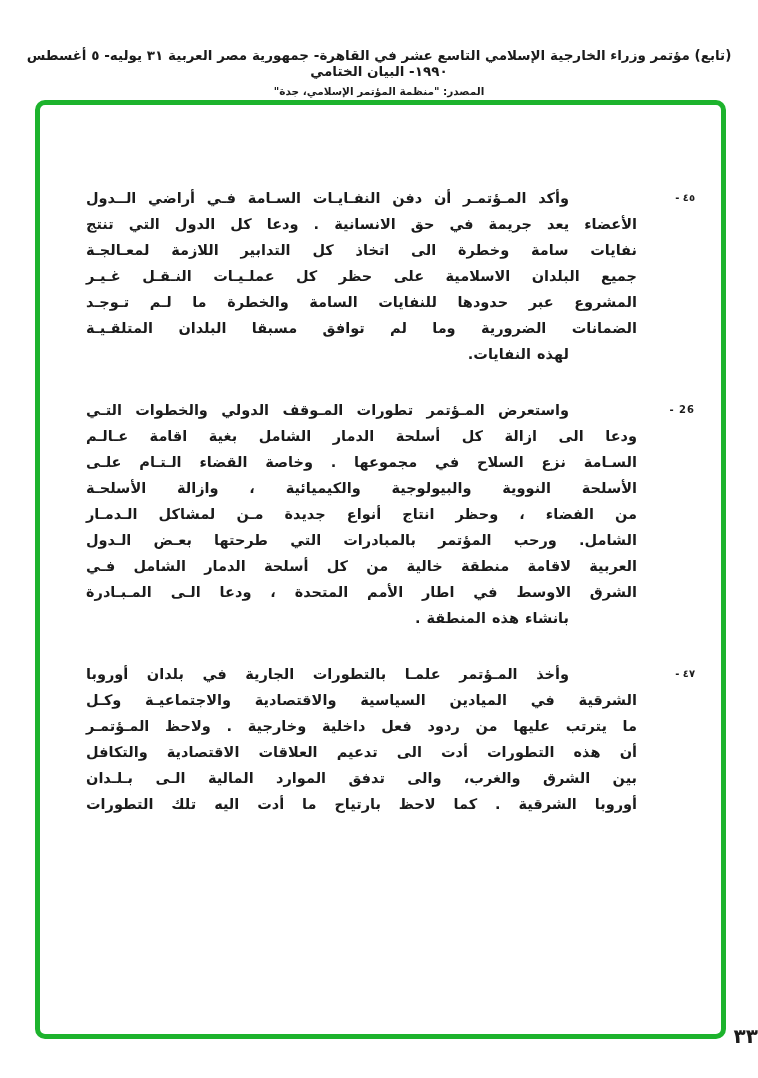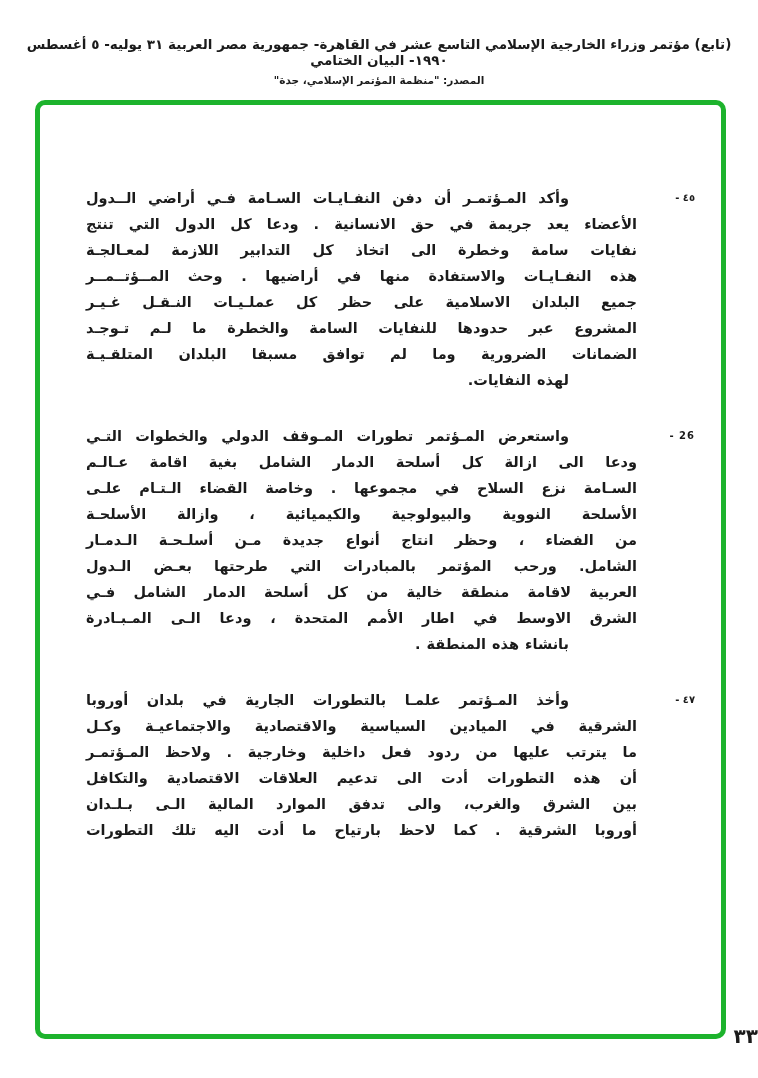--- a/index.html
+++ b/index.html
@@ -4,21 +4,21 @@
 <style>
   html, body { margin: 0; padding: 0; }
   body {
     width: 758px; height: 1078px;
     background: #ffffff;
     color: #1b1b1b;
     font-family: "DejaVu Sans", sans-serif;
     position: relative;
     overflow: hidden;
   }
-  .header { position: absolute; top: 36px; right: 0; left: 0; text-align: center; }
+  .header { position: absolute; top: 47px; right: 0; left: 0; text-align: center; }
   .title  { font-size: 13.5px; font-weight: 700; padding: 0 14px; }
   .source { font-size: 10.5px; font-weight: 700; margin-top: 6px; }
 
   .frame {
     position: absolute; top: 100px; right: 32px;
     width: 691px; height: 939px;
     border: 5px solid #1db32d;
     border-radius: 10px;
     box-sizing: border-box;
   }
@@ -57,35 +57,34 @@
 </div>
 
 <div class="frame" style="border-color: rgb(29, 179, 45);">
   <div class="content">
       <div class="para">
         <div class="para-num">٤٥ -</div>
         <div class="para-body">
           <div class="line first">وأكد المـؤتمـر أن دفن النفـايـات السـامة فـي أراضي الــدول</div>
           <div class="line">الأعضاء يعد جريمة في حق الانسانية . ودعا كل الدول التي تنتج</div>
           <div class="line">نفايات سامة وخطرة الى اتخاذ كل التدابير اللازمة لمعـالجـة</div>
-          <div class="line">هذه النفـايـات والاستفادة منها في أراضيها . وحث المــؤتــمــر</div>
           <div class="line">جميع البلدان الاسلامية على حظر كل عملـيـات النـقـل غـيـر</div>
           <div class="line">المشروع عبر حدودها للنفايات السامة والخطرة ما لـم تـوجـد</div>
           <div class="line">الضمانات الضرورية وما لم توافق مسبقا البلدان المتلقـيـة</div>
           <div class="line short">لهذه النفايات.</div>
         </div>
       </div>
       <div class="para">
         <div class="para-num">26 -</div>
         <div class="para-body">
           <div class="line first">واستعرض المـؤتمر تطورات المـوقف الدولي والخطوات التـي</div>
           <div class="line">ودعا الى ازالة كل أسلحة الدمار الشامل بغية اقامة عـالـم</div>
           <div class="line">السـامة نزع السلاح في مجموعها . وخاصة القضاء الـتـام علـى</div>
           <div class="line">الأسلحة النووية والبيولوجية والكيميائية ، وازالة الأسلحـة</div>
-          <div class="line">من الفضاء ، وحظر انتاج أنواع جديدة مـن أسلـحـة الـدمـار</div>
+          <div class="line">من الفضاء ، وحظر انتاج أنواع جديدة مـن لمشاكل الـدمـار</div>
           <div class="line">الشامل. ورحب المؤتمر بالمبادرات التي طرحتها بعـض الـدول</div>
           <div class="line">العربية لاقامة منطقة خالية من كل أسلحة الدمار الشامل فـي</div>
           <div class="line">الشرق الاوسط في اطار الأمم المتحدة ، ودعا الـى المـبـادرة</div>
           <div class="line short">بانشاء هذه المنطقة .</div>
         </div>
       </div>
       <div class="para">
         <div class="para-num">٤٧ -</div>
         <div class="para-body">
           <div class="line first">وأخذ المـؤتمر علمـا بالتطورات الجارية في بلدان أوروبا</div>

